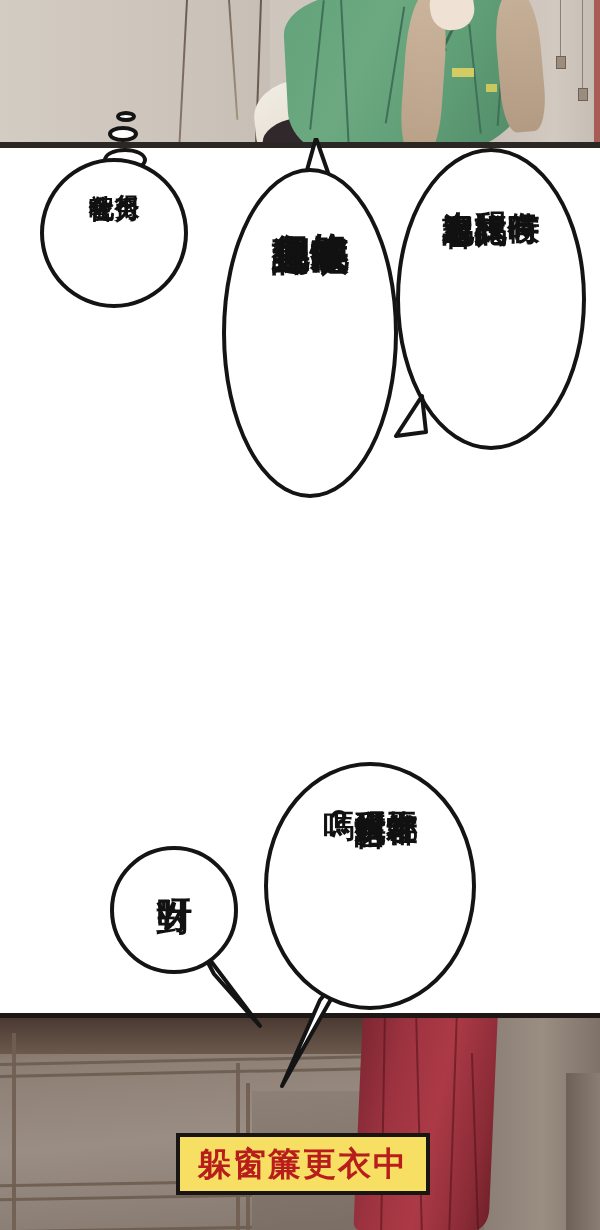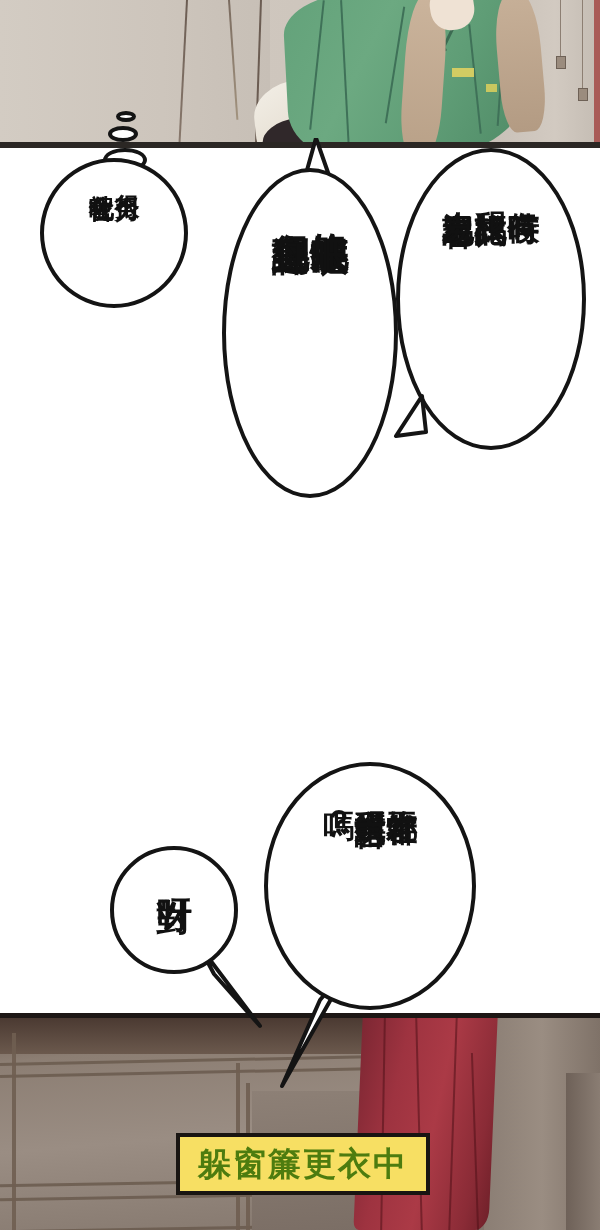--- a/index.html
+++ b/index.html
@@ -142,21 +142,21 @@
   
   #say-study{left:264px;top:762px;width:212px;height:248px;z-index:6;}
   #say-study .vtext{position:absolute;left:50%;top:50%;transform:translate(-50%,-50%);
     font-size:31px;height:200px;}
   #say-study-tail{position:absolute;left:276px;top:960px;width:90px;height:132px;z-index:5;}
 
   
   #caption{position:absolute;left:176px;top:1133px;width:254px;height:62px;z-index:8;
     background:#f7df63;border:4px solid #191512;box-sizing:border-box;
     display:flex;align-items:center;justify-content:center;}
-  #caption .ctext{font-size:33px;font-weight:700;color:#4d7c0f;letter-spacing:2px;
+  #caption .ctext{font-size:33px;font-weight:700;color:#b91c1c;letter-spacing:2px;
     font-family:"Liberation Sans","DejaVu Sans",sans-serif;}
 </style>
 </head>
 <body>
 
 <div id="page">
 
   <div class="panel-top">
     <div class="wall-shade-a"></div>
     <div class="wall-shade-b"></div>

